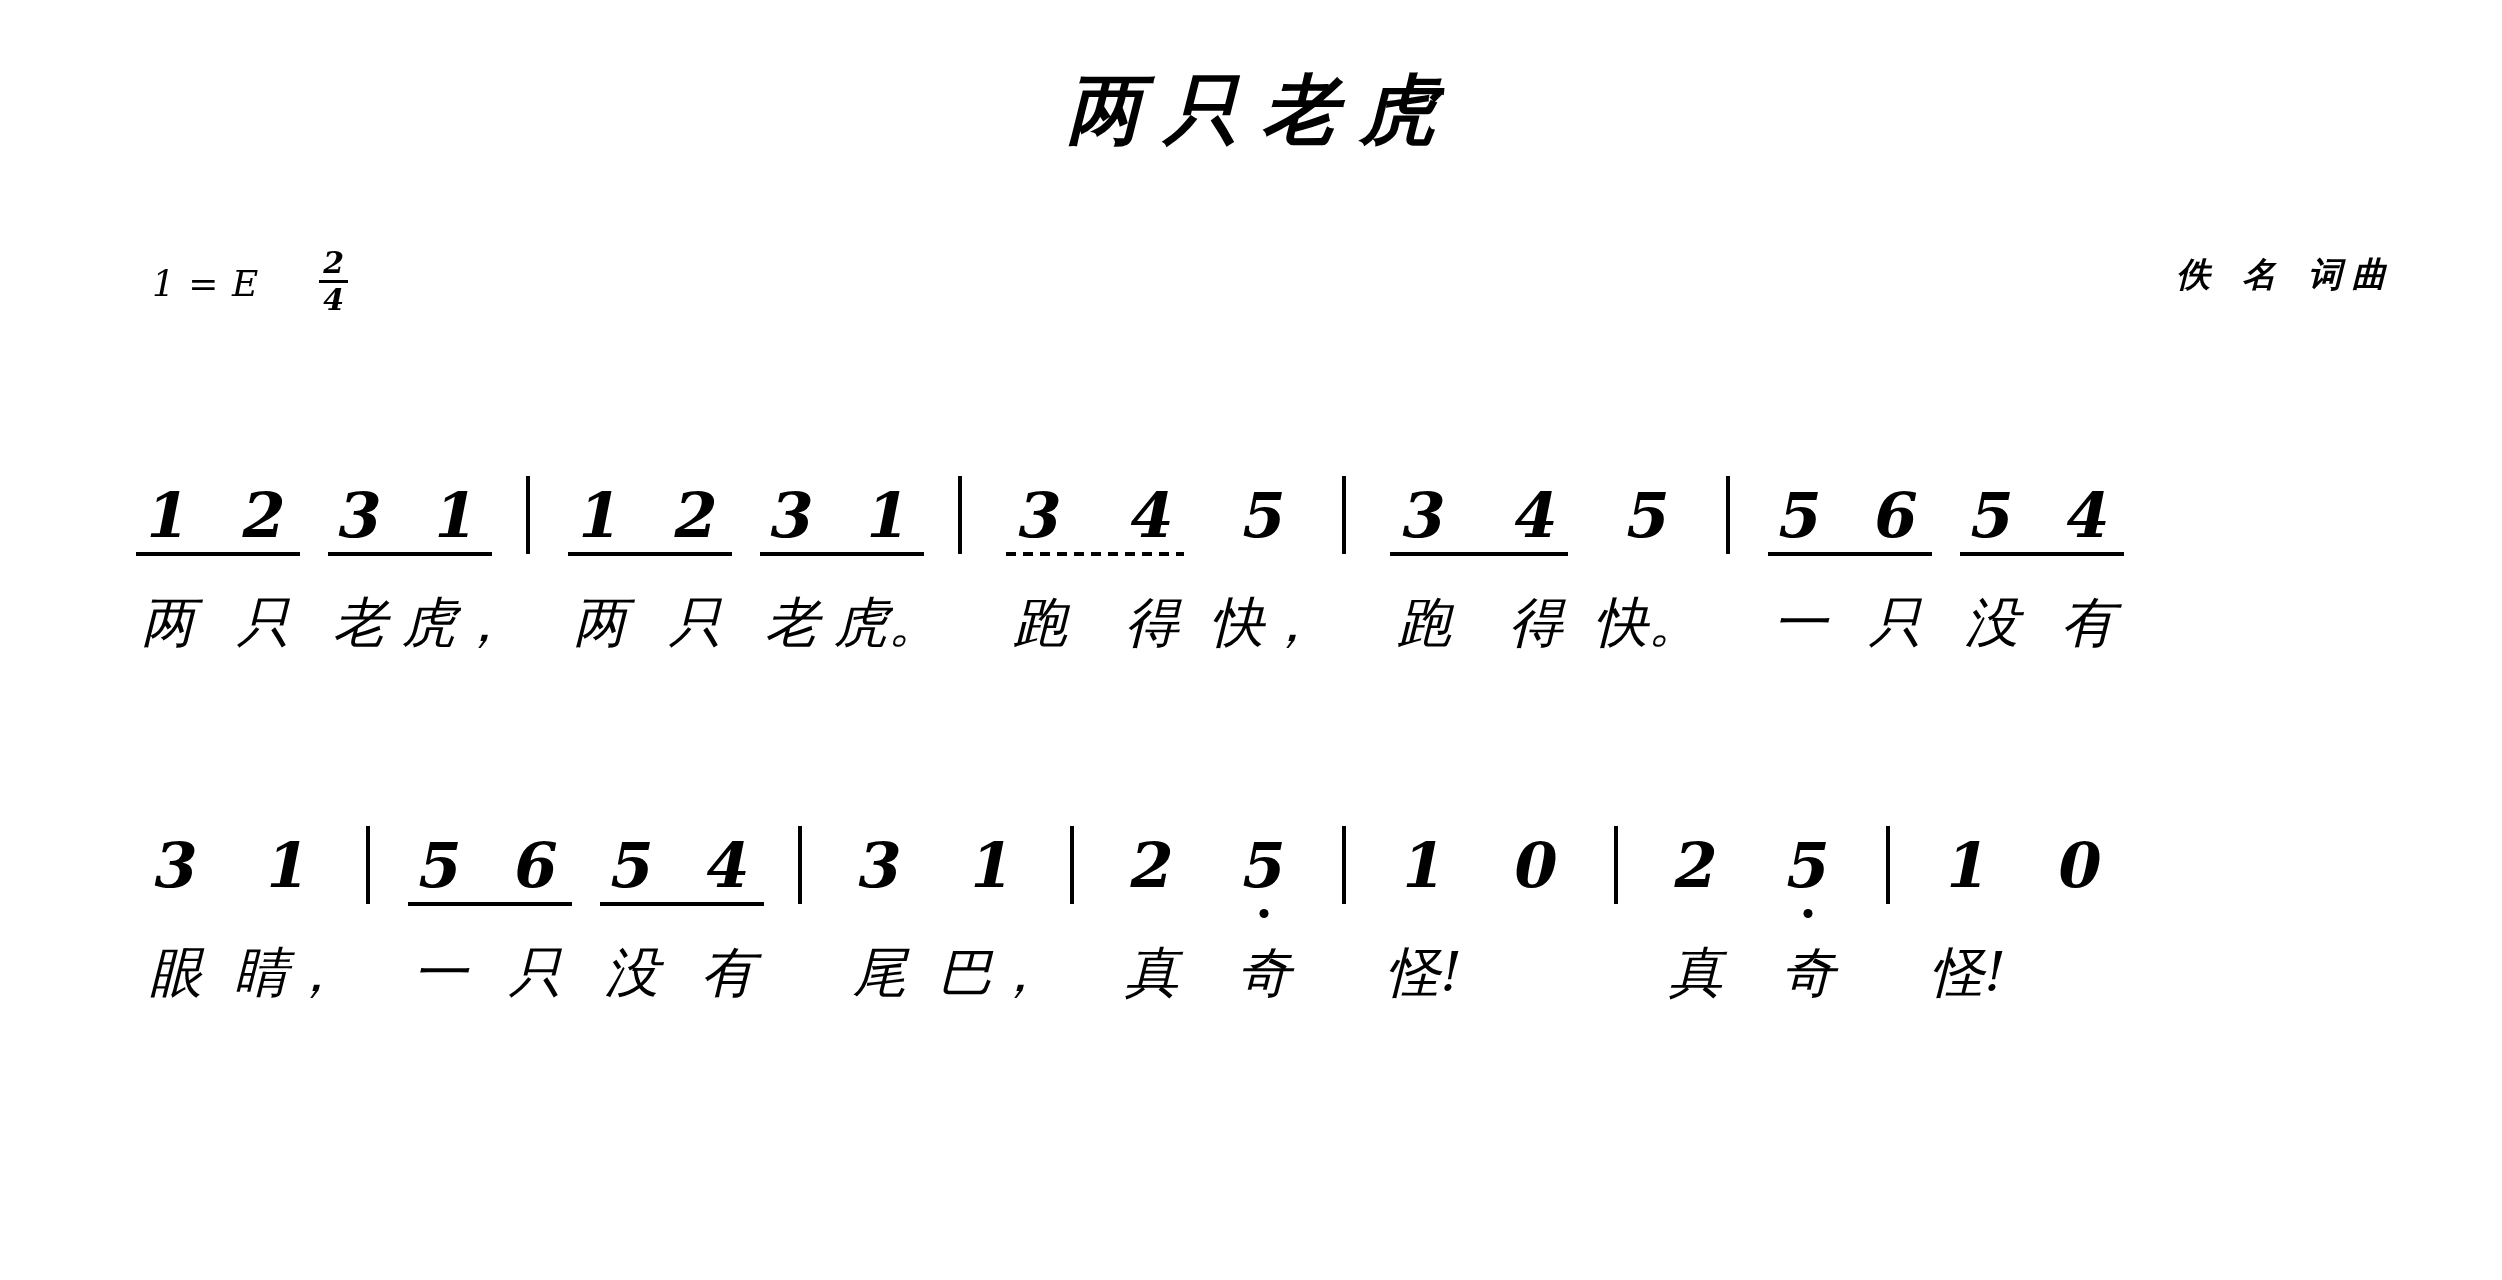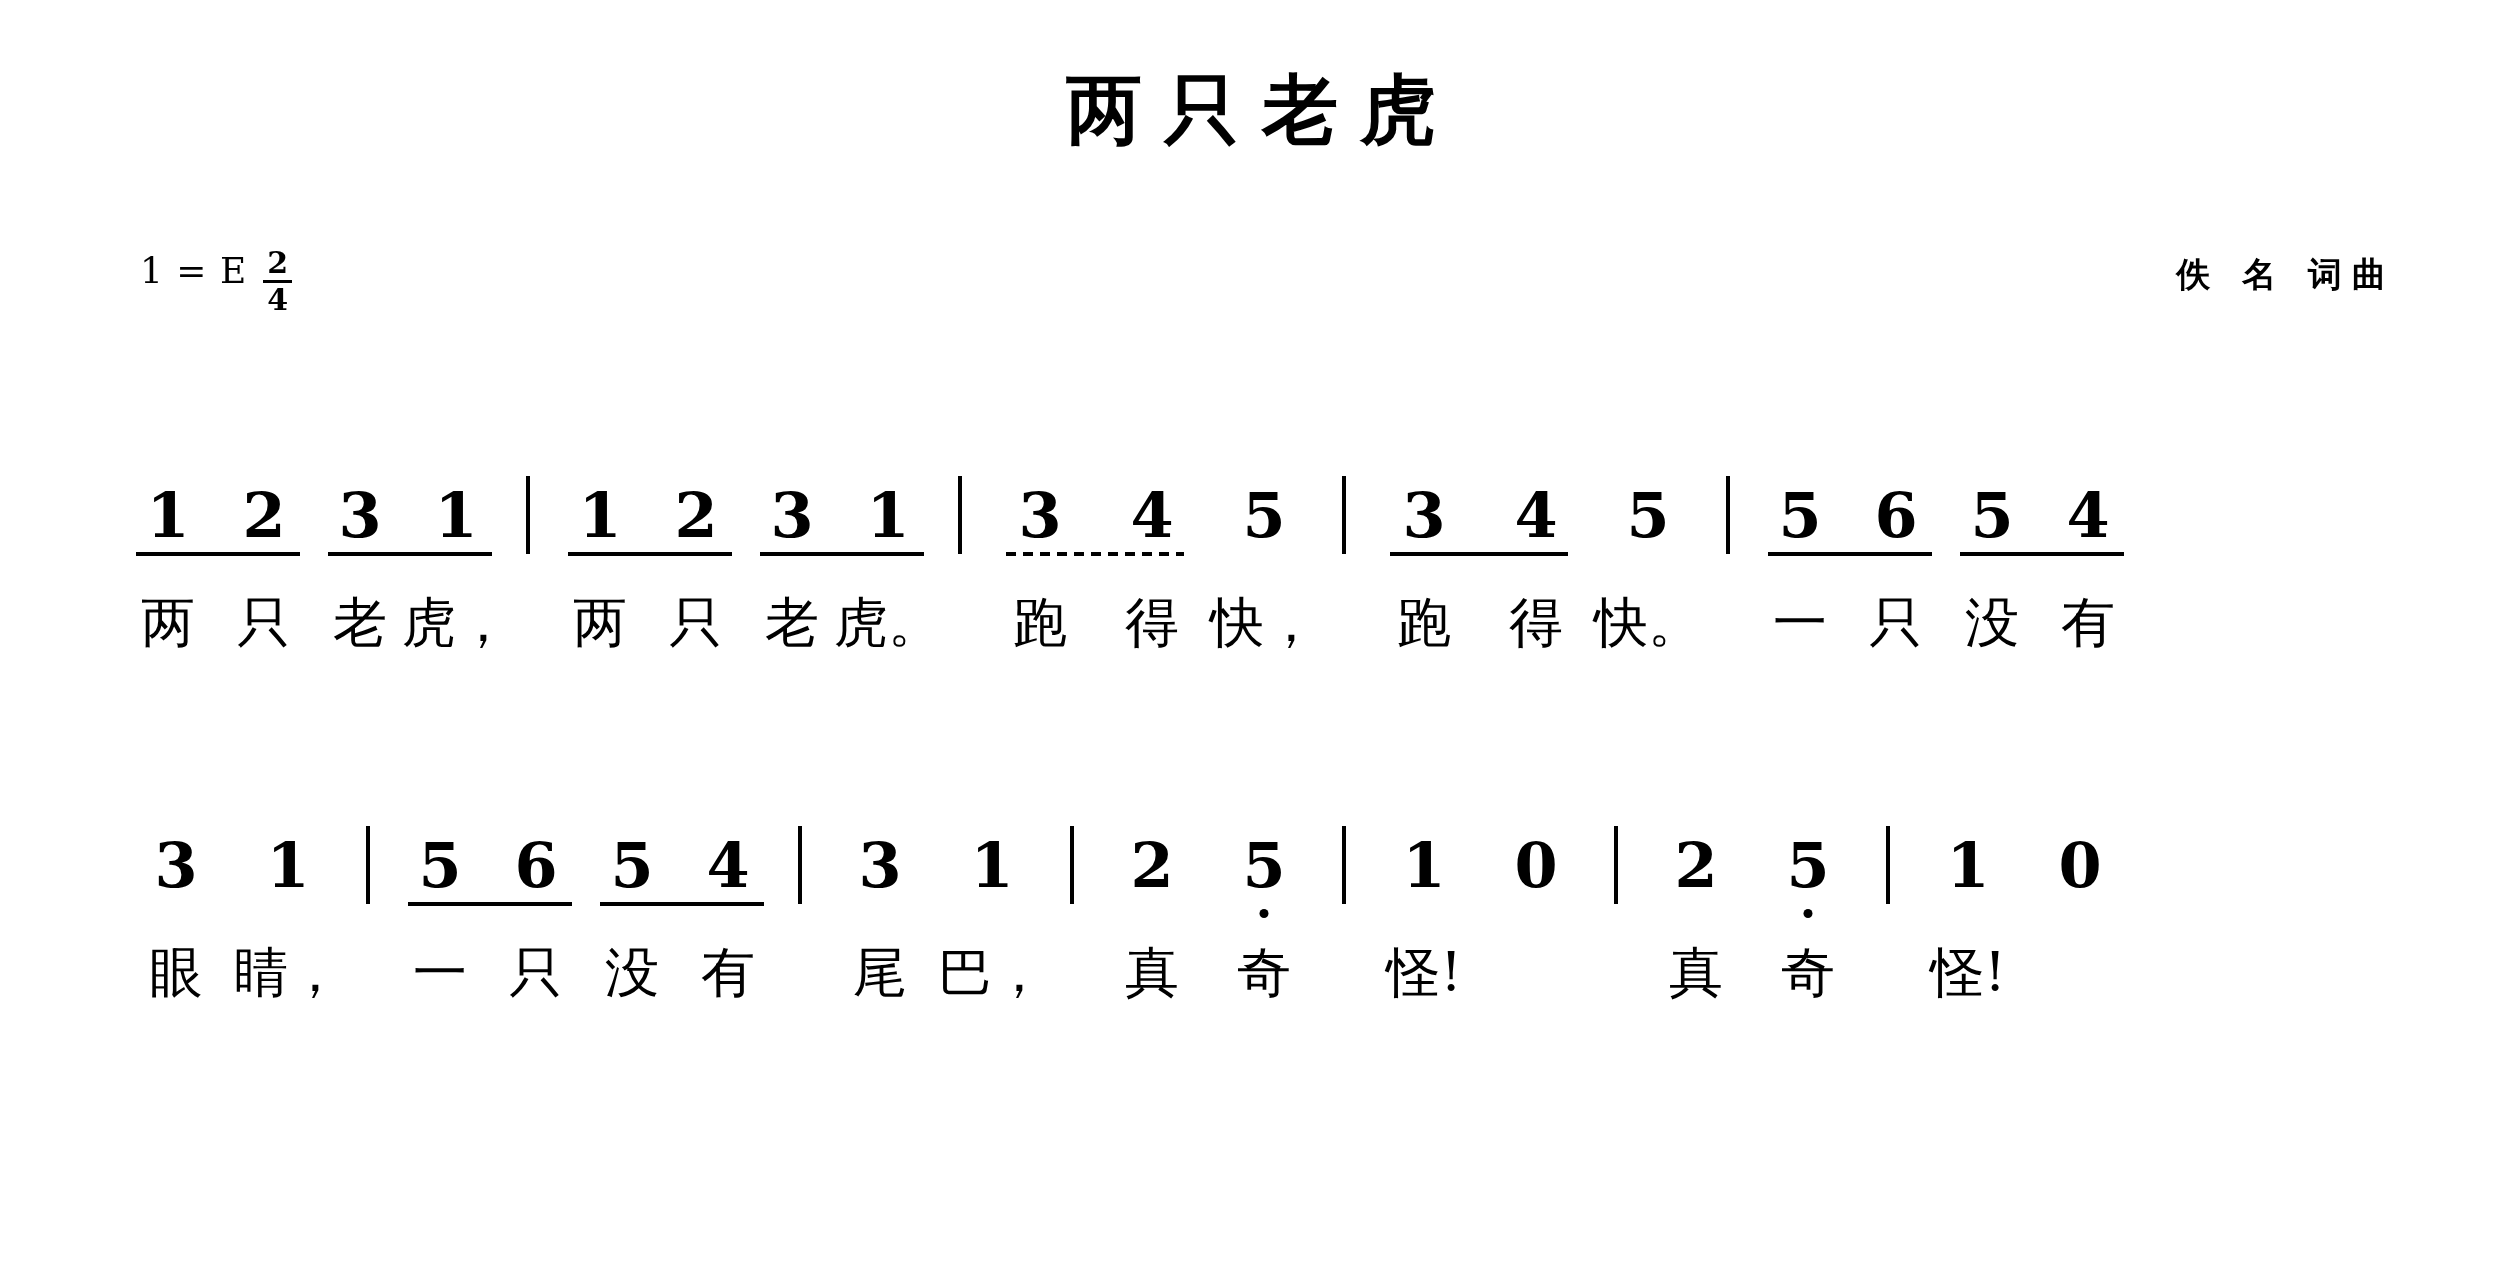--- a/index.html
+++ b/index.html
@@ -13,45 +13,47 @@
     font-family: "Liberation Serif", serif;
     color: #000000;
     position: relative;
     overflow: hidden;
   }
 
   .sheet {
     position: relative;
     width: 2502px;
     height: 1280px;
+    font-style: italic;
   }
 
   
   .title {
     position: absolute;
     top: 60px;
     left: 0;
     width: 2502px;
     text-align: center;
     font-family: "DejaVu Serif", serif;
     font-weight: bold;
     font-size: 76px;
     letter-spacing: 22px;
     text-indent: 22px;
   }
 
   
   .meta-left {
     position: absolute;
     top: 250px;
-    left: 140px;
-    display: flex;
-    align-items: flex-start;
+    left: 152px;
+    display: flex;
+    align-items: center;
     font-family: "DejaVu Serif", serif;
     font-size: 34px;
+    gap: 44px;
   }
   .meta-left .key {
     font-size: 36px;
     letter-spacing: 1px;
   }
   .meter {
     display: inline-flex;
     flex-direction: column;
     align-items: center;
     margin-left: 16px;

